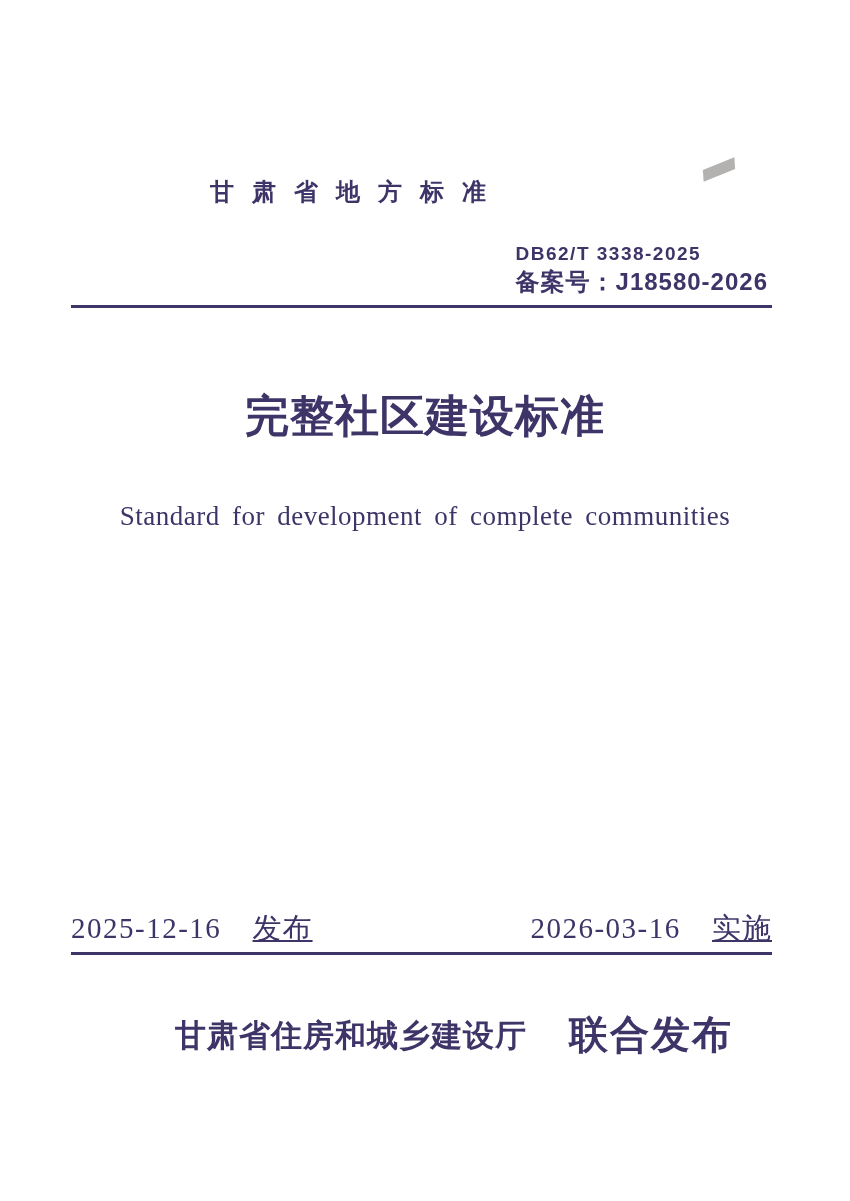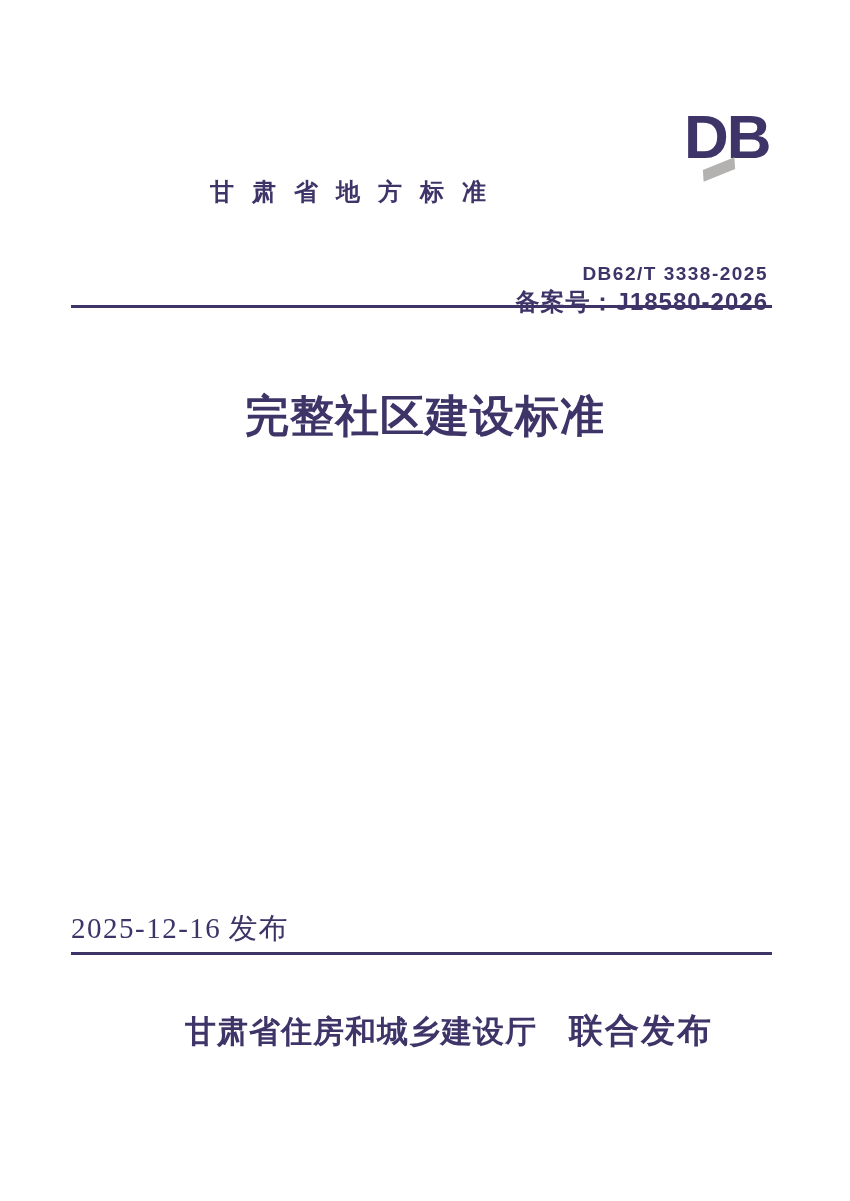--- a/index.html
+++ b/index.html
@@ -52,22 +52,21 @@
     top: 58px;
     width: 34px;
     height: 11px;
     background: #b4b2b0;
     transform: rotate(-22deg) skewX(-18deg);
   }
   .code-block {
     position: absolute;
     right: 82px;
     top: 244px;
-    text-align: right;
-    margin-top: 20px;
+    text-align: left;
   }
   .standard-code {
     font-size: 19px;
     line-height: 20px;
     font-weight: 700;
     letter-spacing: 1.5px;
     margin-bottom: 8px;
     white-space: nowrap;
   }
   .record-code {
@@ -122,82 +121,85 @@
     width: 701px;
     display: flex;
     justify-content: space-between;
     font-family: "Liberation Serif", "DejaVu Serif", serif;
     font-size: 29px;
     line-height: 36px;
     color: #3e3468;
     white-space: nowrap;
   }
   .date-item .date-num { letter-spacing: 1.5px; margin-top: 40px; }
-  .date-item .date-label { margin-left: 0; letter-spacing: 1px; }
+  .date-item .date-label { margin-left: 24px; letter-spacing: 1px; text-decoration: underline; }
   
   .publishers {
     position: absolute;
     left: 175px;
     top: 1008px;
     display: flex;
     align-items: center;
-    text-align: right;
   }
   .publisher-lines {
     width: 362px;
   }
   .publisher-line1 {
     font-size: 31px;
     line-height: 45px;
     font-weight: 700;
     letter-spacing: 1px;
     white-space: nowrap;
   }
   .publisher-line2 {
     font-size: 31px;
     line-height: 45px;
     font-weight: 700;
     letter-spacing: 5px;
     white-space: nowrap;
   }
   .joint-label {
     margin-left: 32px;
-    font-size: 34px;
+    font-size: 39px;
     font-weight: 700;
     letter-spacing: 2px;
     white-space: nowrap;
   }
 </style>
 </head>
 <body>
 
 <div class="page">
 
   <div class="category-label">甘肃省地方标准</div>
 
   <div class="db-logo">
-    <div class="db-letters">DB</div>
     <div class="db-tick"></div>
   </div>
 
   <div class="code-block">
     <div class="standard-code">DB62/T 3338-2025</div>
     <div class="record-code">备案号：J18580-2026</div>
   </div>
 
   <div class="rule rule-top"></div>
 
   <div class="title-zh">完整社区建设标准</div>
 
+  <div class="title-en">Standard for development of complete communities</div>
 
   <div class="dates-row">
     <div class="date-item">
       <span class="date-num">2025-12-16</span>
       <span class="date-label">发布</span>
     </div>
+    <div class="date-item">
+      <span class="date-num">2026-03-16</span>
+      <span class="date-label">实施</span>
+    </div>
   </div>
 
   <div class="rule rule-bottom"></div>
 
   <div class="publishers">
     <div class="publisher-lines">
       <div class="publisher-line1">甘肃省住房和城乡建设厅</div>
     </div>
     <div class="joint-label">联合发布</div>
   </div>

